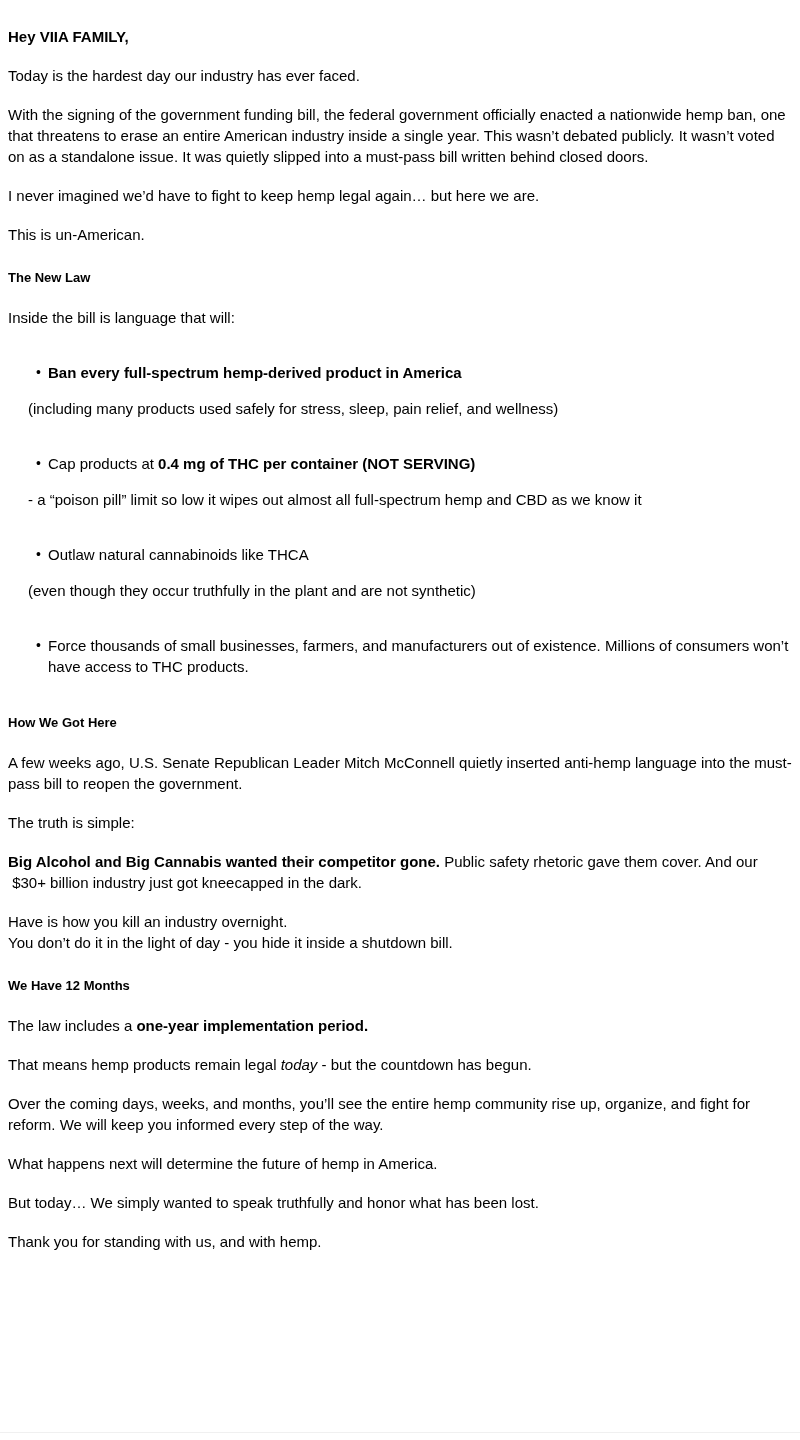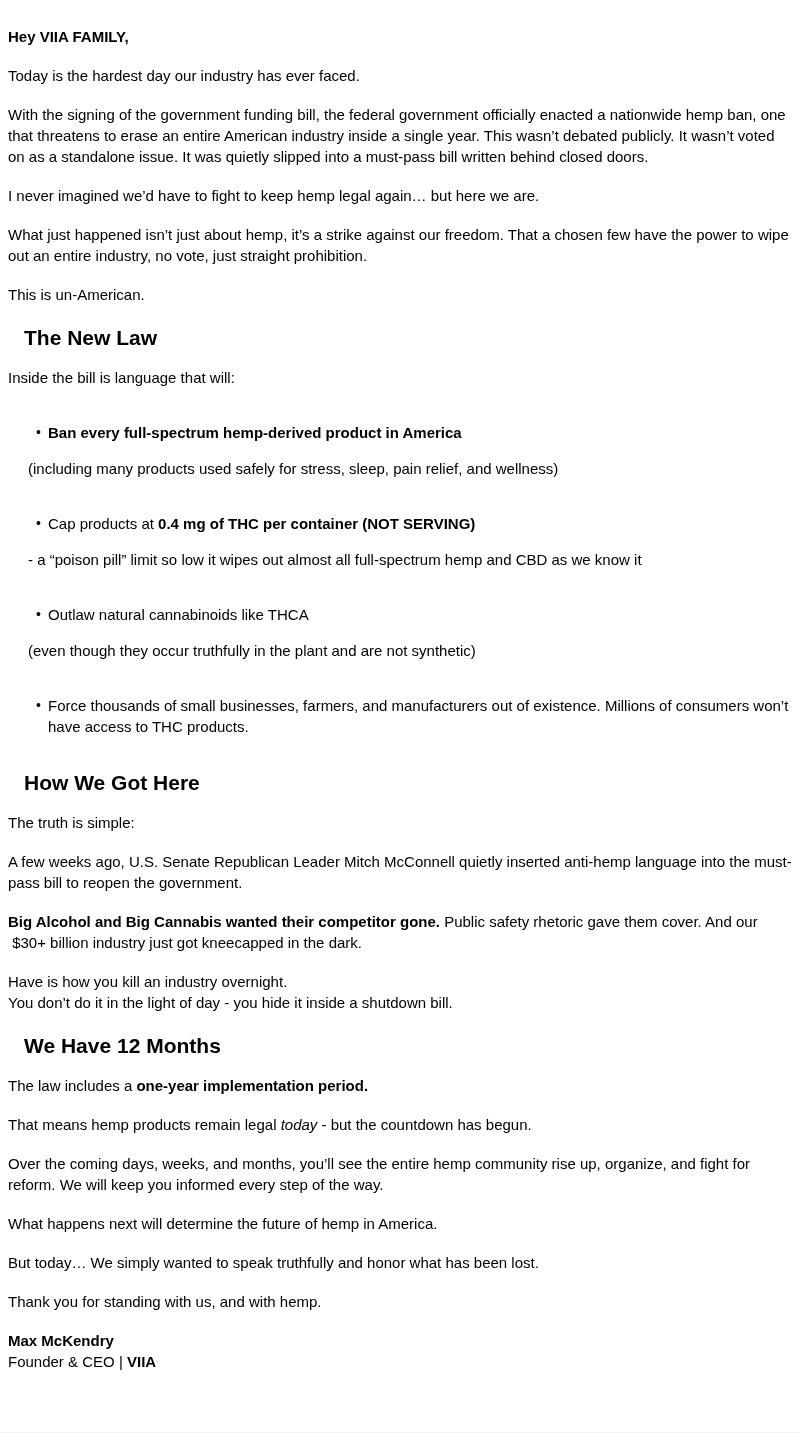--- a/index.html
+++ b/index.html
@@ -15,24 +15,24 @@
     padding: 0 8px;
     background: #ffffff;
     color: #000000;
     font-family: "Liberation Sans", "DejaVu Sans", sans-serif;
     font-size: 15px;
     line-height: 21px;
   }
   .page p { margin: 18px 0; }
   p.first { margin-top: 26px; }
   h2 {
-    font-size: 21px;
+    font-size: 13px;
     line-height: 22px;
     font-weight: bold;
-    margin: 22px 0 16px 16px;
+    margin: 22px 0 16px 0;
   }
   .bullet {
     position: relative;
     margin: 34px 0 15px 0;
     padding-left: 40px;
   }
   .bullet.last { margin-bottom: 35px; }
   .bullet .dot {
     position: absolute;
     left: 28px;
@@ -66,41 +66,39 @@
 </style>
 </head>
 <body>
 
 <div class="page">
   <main>
       <p class="first"><span class="b">Hey VIIA FAMILY,</span></p>
       <p><span>Today is the hardest day our industry has ever faced.</span></p>
       <p><span>With the signing of the government funding bill, the federal government officially enacted a nationwide hemp ban, one that threatens to erase an entire American industry inside a single year. This wasn’t debated publicly. It wasn’t voted on as a standalone issue. It was quietly slipped into a must-pass bill written behind closed doors.</span></p>
       <p><span>I never imagined we’d have to fight to keep hemp legal again… but here we are.</span></p>
-      <p><span>What just happened isn’t just about hemp, it’s a strike against our freedom. That a chosen few have the power to wipe out an entire industry, no vote, just straight prohibition.</span></p>
       <p><span>This is un-American.</span></p>
       <h2><span>The New Law</span></h2>
       <p><span>Inside the bill is language that will:</span></p>
       <div class="bullet"><span class="dot">•</span><span class="bullet-text"><span class="b">Ban every full-spectrum hemp-derived product in America</span></span></div>
       <p class="note"><span>(including many products used safely for stress, sleep, pain relief, and wellness)</span></p>
       <div class="bullet"><span class="dot">•</span><span class="bullet-text"><span>Cap products at </span><span class="b">0.4 mg of THC per container (NOT SERVING)</span></span></div>
       <p class="note"><span>- a “poison pill” limit so low it wipes out almost all full-spectrum hemp and CBD as we know it</span></p>
       <div class="bullet"><span class="dot">•</span><span class="bullet-text"><span>Outlaw natural cannabinoids like THCA</span></span></div>
       <p class="note"><span>(even though they occur truthfully in the plant and are not synthetic)</span></p>
       <div class="bullet last"><span class="dot">•</span><span class="bullet-text"><span>Force thousands of small businesses, farmers, and manufacturers out of existence. Millions of consumers won’t have access to THC products.</span></span></div>
       <h2><span>How We Got Here</span></h2>
+      <p><span>A few weeks ago, U.S. Senate Republican Leader Mitch McConnell quietly inserted anti-hemp language into the must-pass bill to reopen the government.</span></p>
       <p><span>The truth is simple:</span></p>
-      <p><span>A few weeks ago, U.S. Senate Republican Leader Mitch McConnell quietly inserted anti-hemp language into the must-pass bill to reopen the government.</span></p>
       <p><span class="b">Big Alcohol and Big Cannabis wanted their competitor gone.</span><span> Public safety rhetoric gave them cover. And our &nbsp;$30+ billion industry just got kneecapped in the dark.</span></p>
       <p><span>Have is how you kill an industry overnight.</span><br><span>You don’t do it in the light of day - you hide it inside a shutdown bill.</span></p>
       <h2><span>We Have 12 Months</span></h2>
       <p><span>The law includes a </span><span class="b">one-year implementation period.</span></p>
       <p><span>That means hemp products remain legal </span><span class="i">today</span><span> - but the countdown has begun.</span></p>
       <p><span>Over the coming days, weeks, and months, you’ll see the entire hemp community rise up, organize, and fight for reform. We will keep you informed every step of the way.</span></p>
       <p><span>What happens next will determine the future of hemp in America.</span></p>
       <p><span>But today… We simply wanted to speak truthfully and honor what has been lost.</span></p>
       <p><span>Thank you for standing with us, and with hemp.</span></p>
-      <p><span class="b">Max McKendry</span><br><span>Founder &amp; CEO | </span><span class="b">VIIA</span></p>
     </main>
   <div class="footer">
     <p class="footer-text"><span>You received this email from VIIA. If you would like to unsubscribe, </span><a class="footer-link" href="#">click here.</a></p>
   </div>
 </div>
 
 </body></html>

